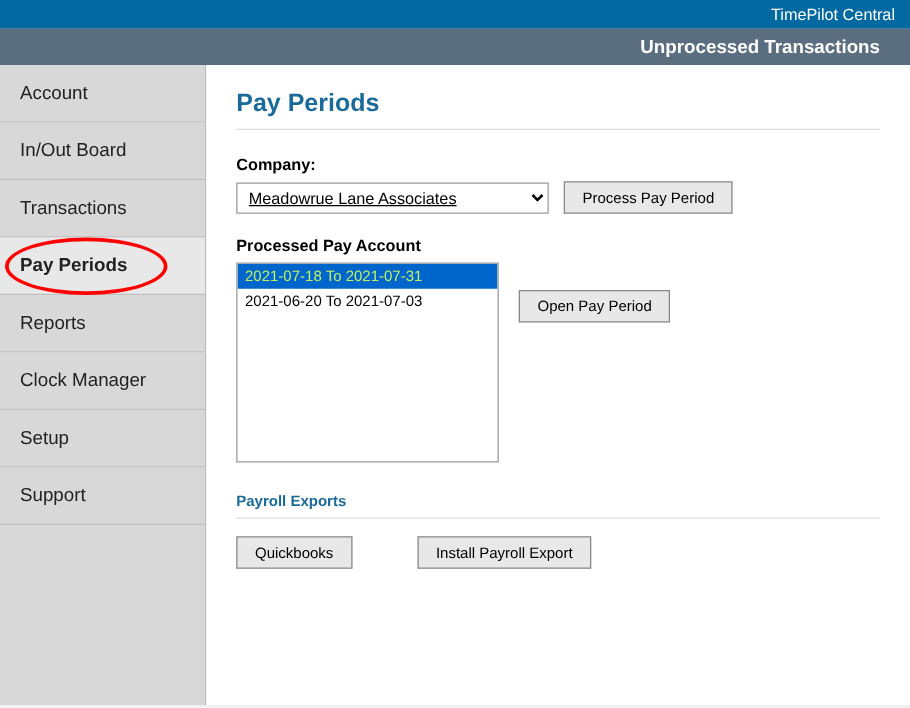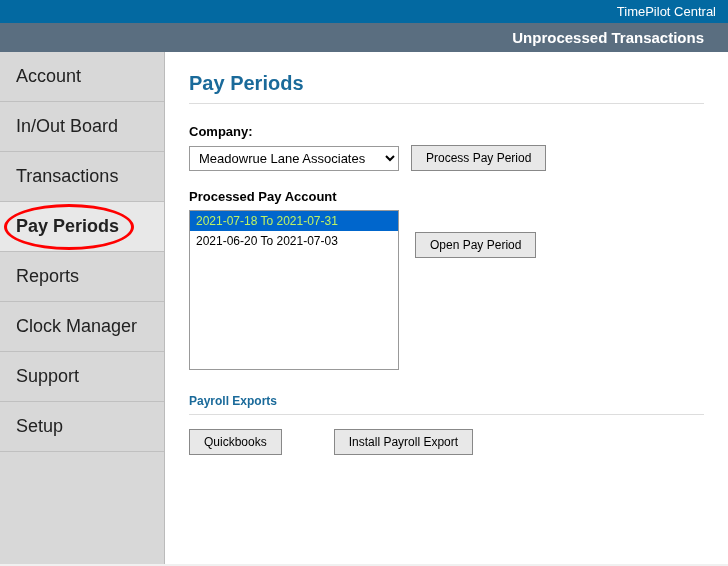--- a/index.html
+++ b/index.html
@@ -33,21 +33,21 @@
       width: 165px;
       background: #d8d8d8;
       border-right: 1px solid #bbb;
       flex-shrink: 0;
     }
     .sidebar-item {
       padding: 14px 16px;
       border-bottom: 1px solid #c0c0c0;
       cursor: pointer;
       color: #222;
-      font-size: 18px;
+      font-size: 15px;
       background: #d8d8d8;
       user-select: none;
     }
     .sidebar-item.active {
       background: #e8e8e8;
       font-weight: bold;
       position: relative;
     }
     .pay-periods-circle {
       position: absolute;
@@ -83,25 +83,26 @@
       margin-bottom: 6px;
       font-size: 13px;
     }
     .company-row {
       display: flex;
       align-items: center;
       gap: 12px;
       margin-bottom: 18px;
     }
     select.company-select {
-      width: 210px;
+      width: 250px;
       padding: 3px 5px;
       font-size: 13px;
       border: 1px solid #999;
       background: #fff;
+      text-decoration: underline;
     }
 
     
     .btn {
       padding: 5px 14px;
       font-size: 12px;
       border: 1px solid #888;
       background: #e8e8e8;
       cursor: pointer;
       white-space: nowrap;
@@ -183,24 +184,24 @@
       <div class="pay-periods-circle"></div>
       <span>Pay Periods</span>
     </div>
     <div class="sidebar-item">
       <span>Reports</span>
     </div>
     <div class="sidebar-item">
       <span>Clock Manager</span>
     </div>
     <div class="sidebar-item">
+      <span>Setup</span>
+    </div>
+    <div class="sidebar-item">
       <span>Support</span>
-    </div>
-    <div class="sidebar-item">
-      <span>Setup</span>
     </div>
   </nav>
 
   <main class="main-content">
     <div class="page-title">Pay Periods</div>
 
     <div class="section-label">Company:</div>
     <div class="company-row">
       <select class="company-select">
         <option>Meadowrue Lane Associates</option>

